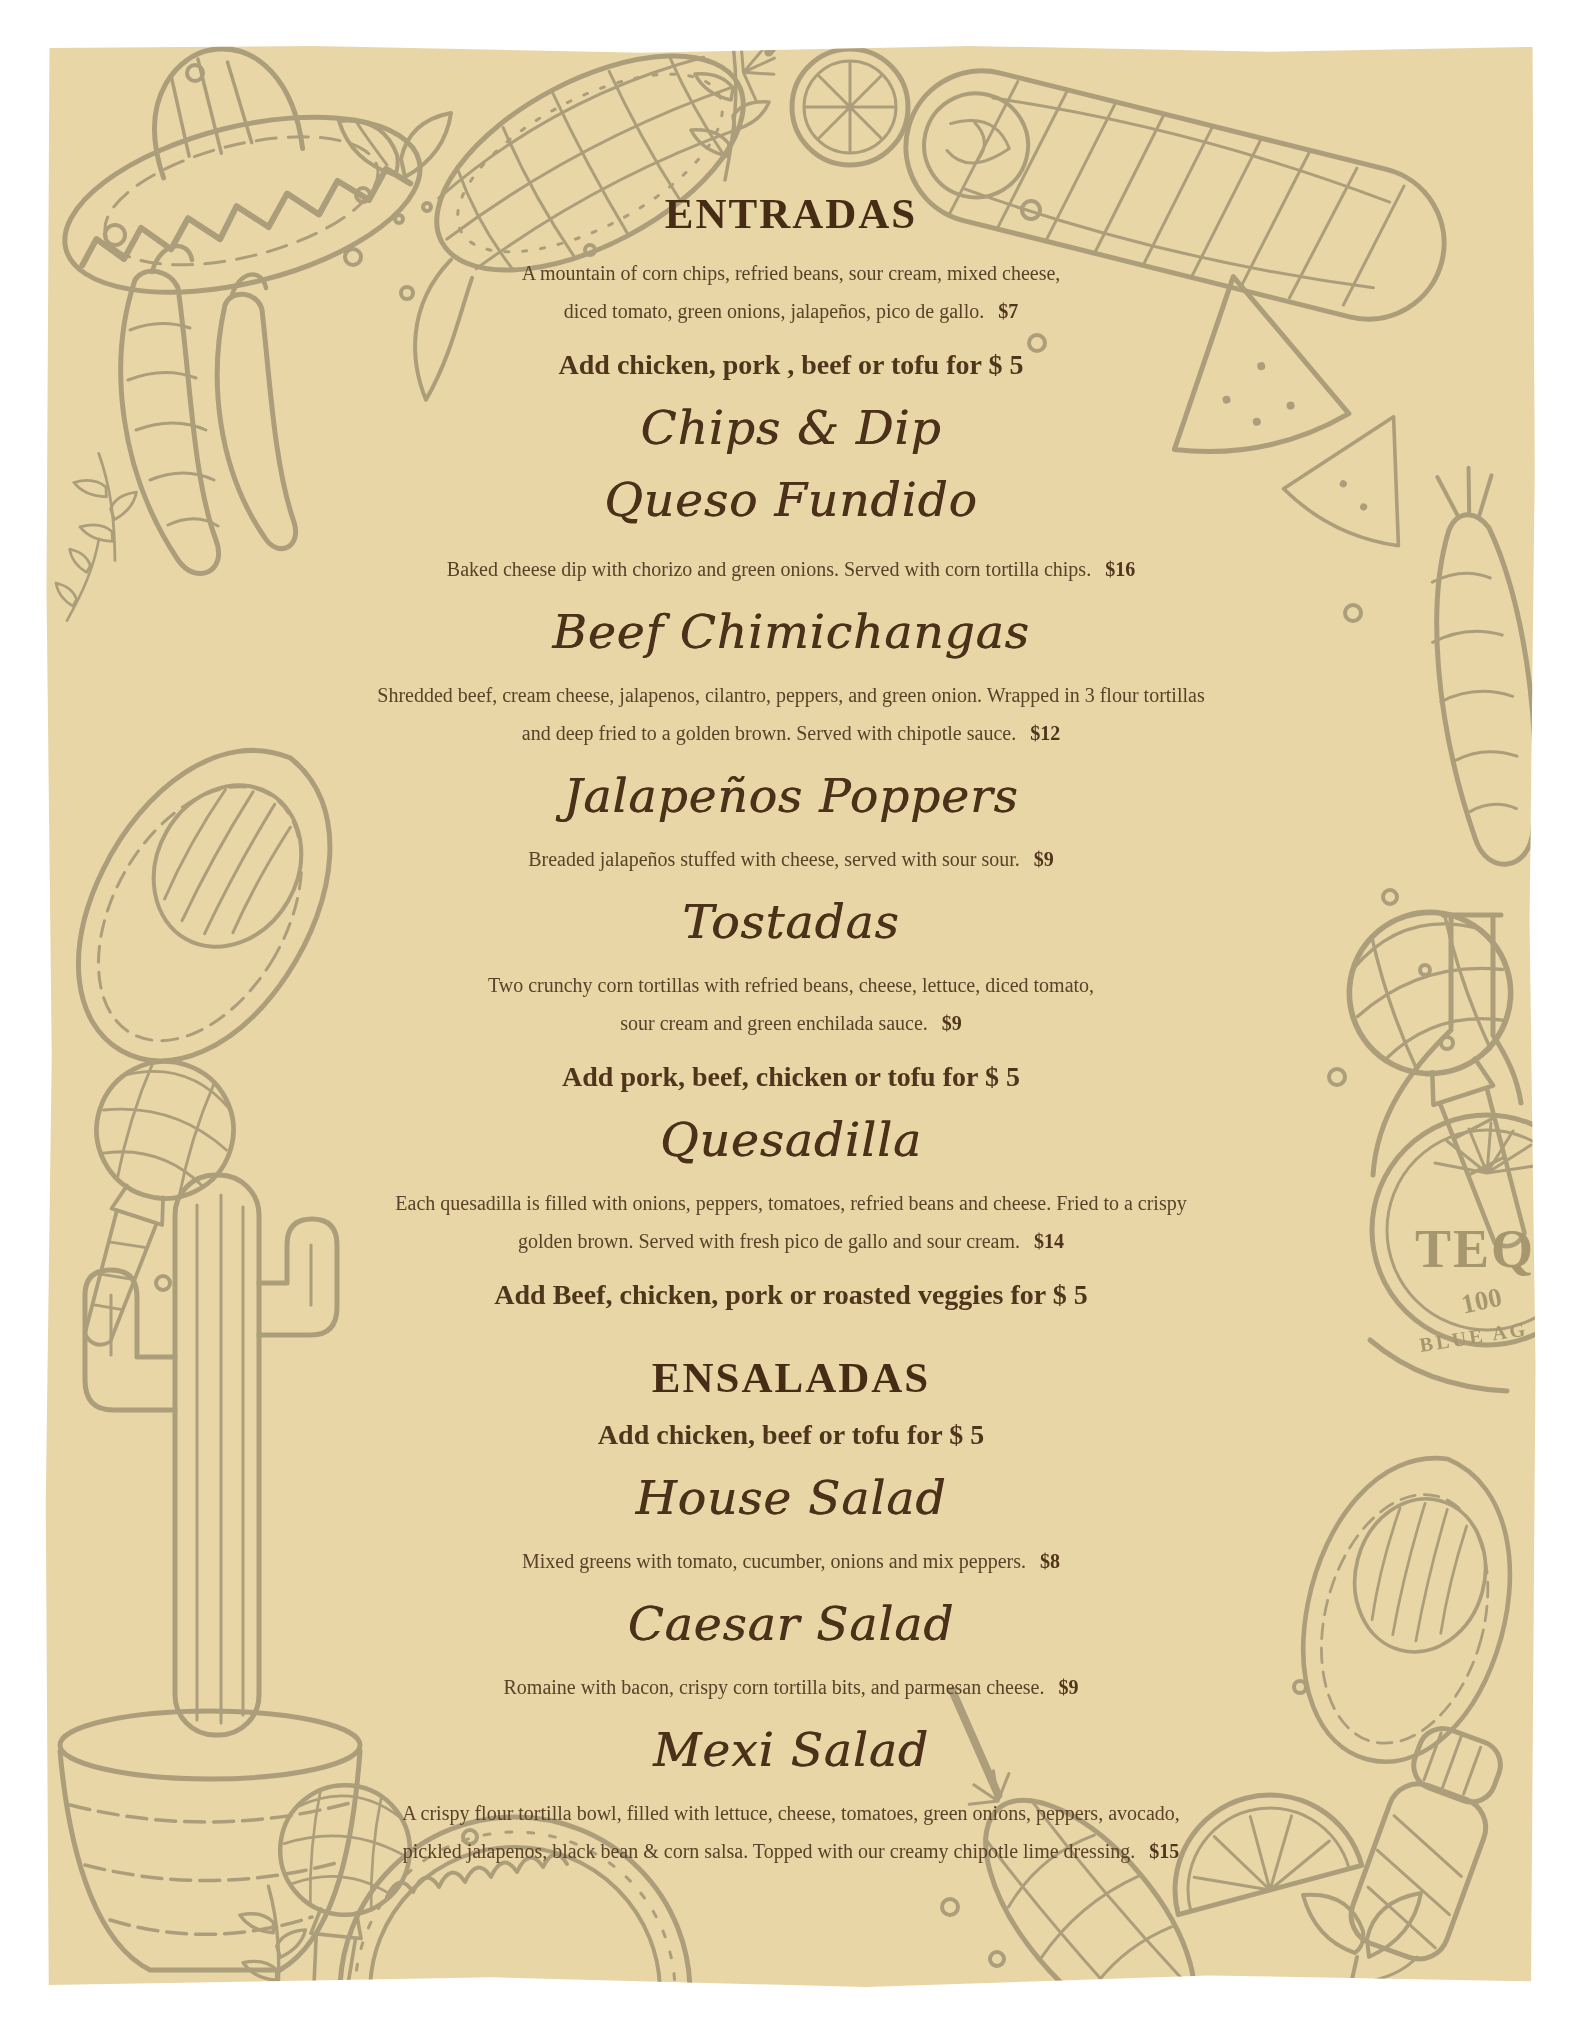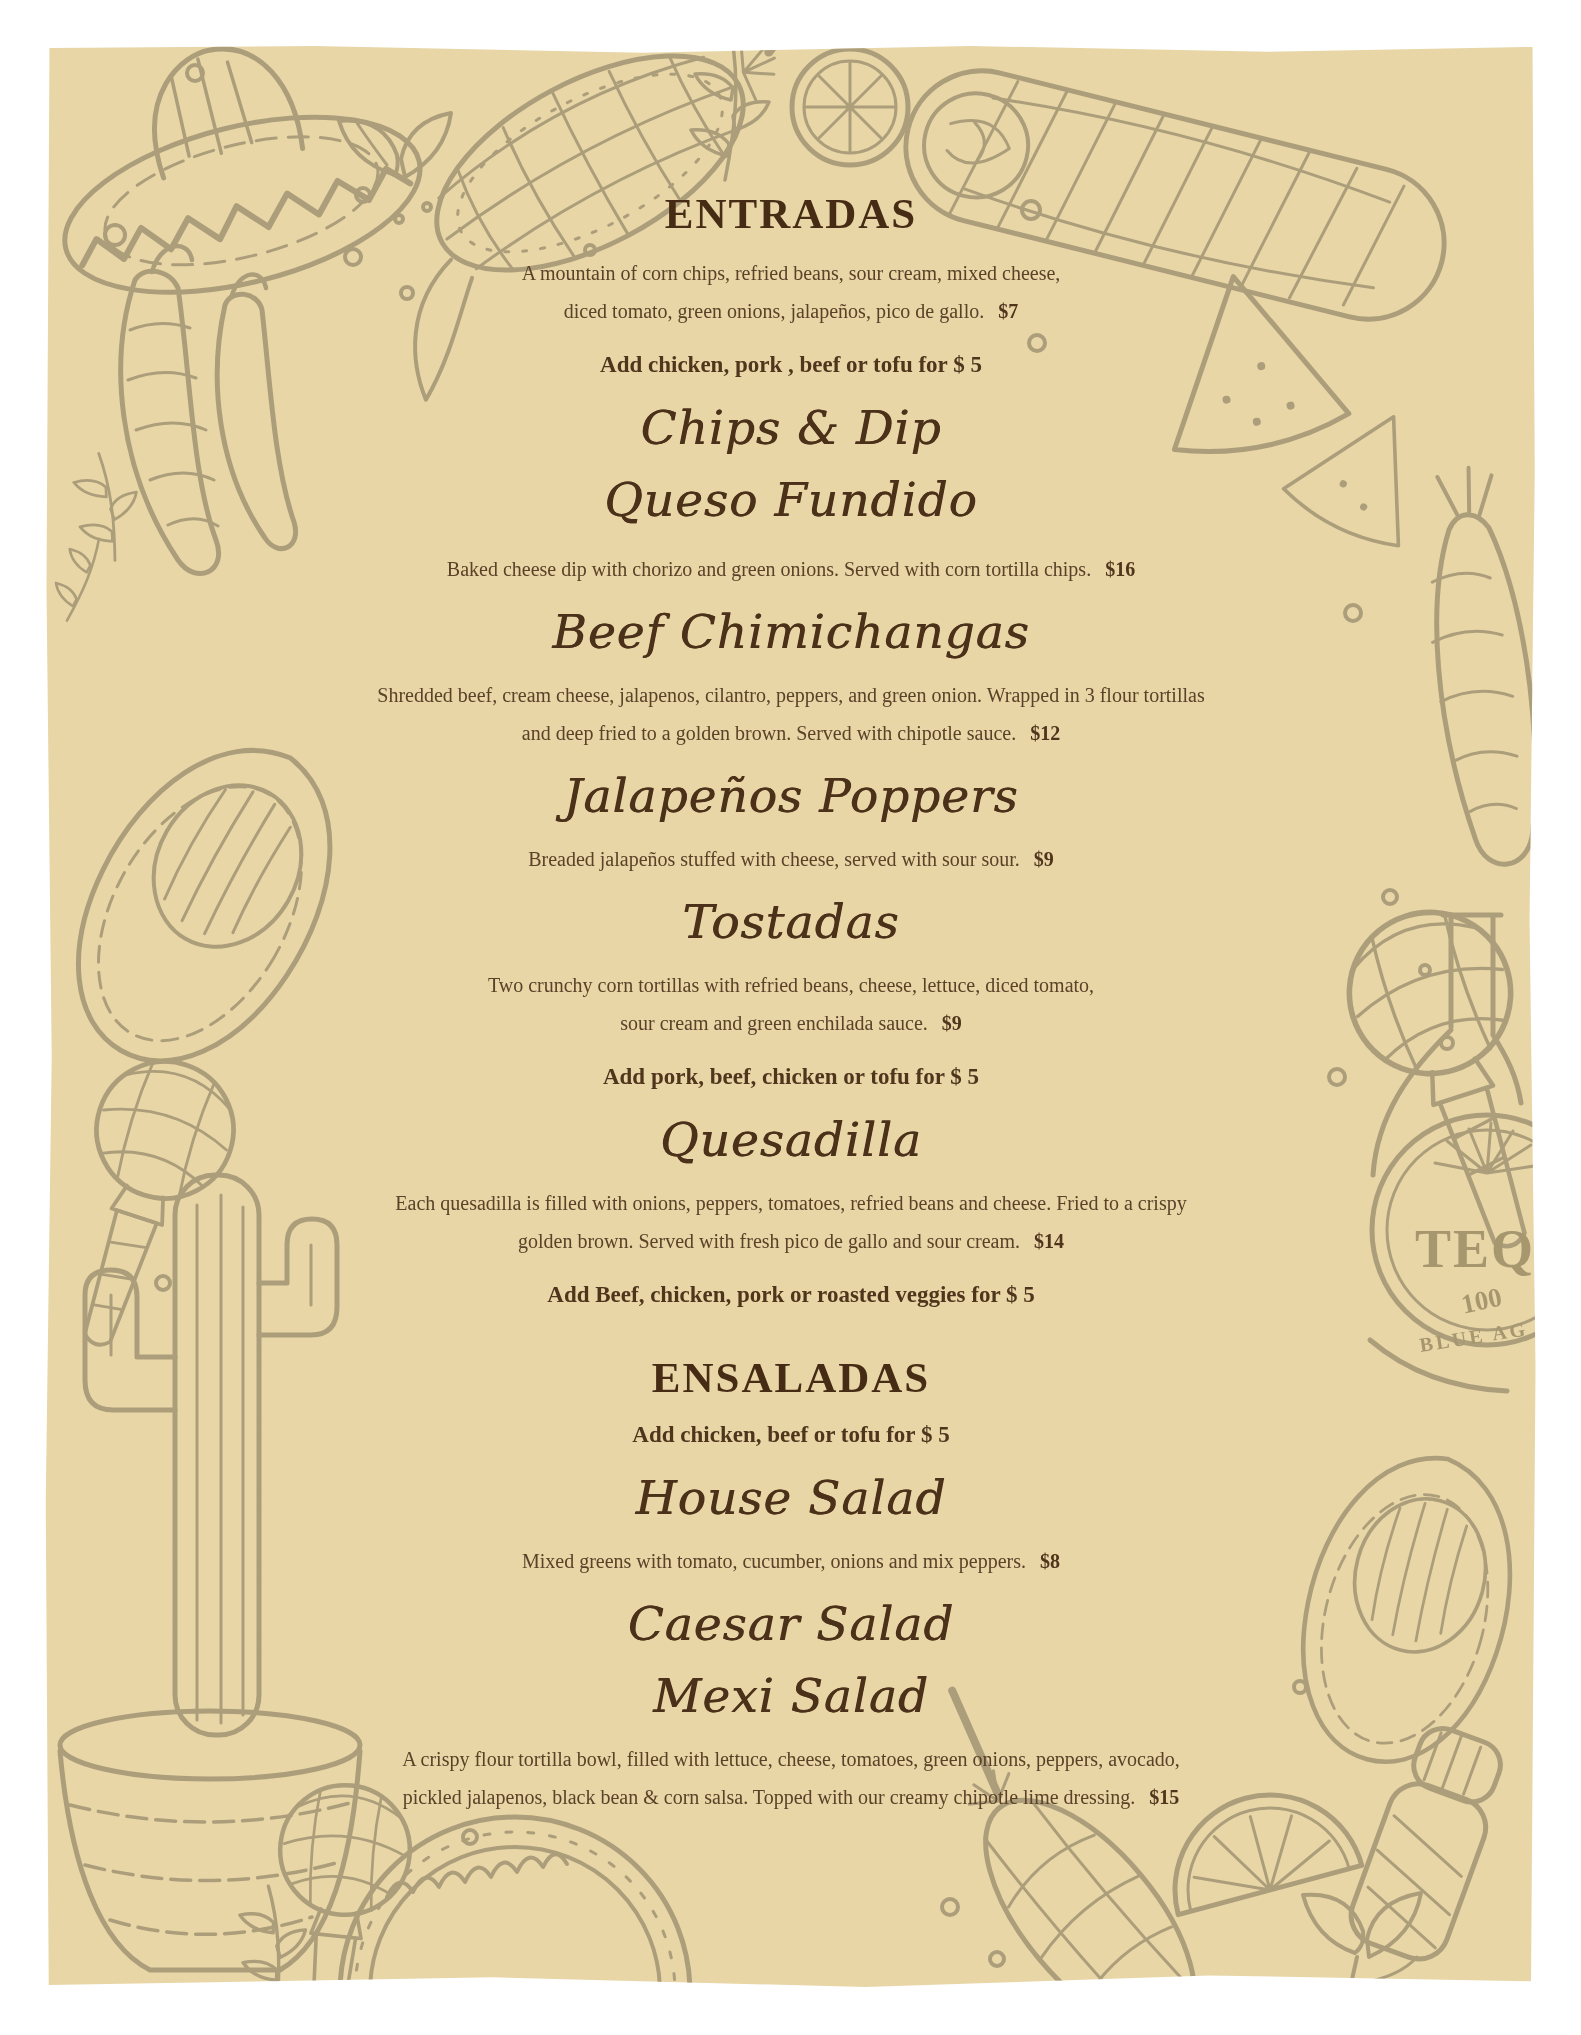--- a/index.html
+++ b/index.html
@@ -30,21 +30,21 @@
     font-family:"DejaVu Serif",serif;font-style:italic;
     font-size:47px;line-height:56px;color:#4b3119;margin:0 0 8px 0;
     text-shadow:0.6px 0 0 currentColor;letter-spacing:1px;
   }
   .desc{
     font-size:20px;line-height:38px;margin:16px;white-space:pre-line;color:#5a4128;
   }
   .desc .price{font-weight:bold;margin-left:14px;color:#50351c;}
   .desc.gap{margin-top:22px;}
   .addon,.note{
-    font-size:23px;line-height:38px;font-weight:bold;margin:0;color:#4f351c;
+    font-size:28px;line-height:38px;font-weight:bold;margin:0;color:#4f351c;
   }
   .note{margin-top:14px;}
   svg text{font-family:"Liberation Serif",serif;font-weight:bold;}
 </style>
 </head>
 <body>
 
 <div class="panel">
 
   <svg class="deco" viewBox="0 0 1492 1945" fill="none" stroke="#ac9e7a" stroke-width="5" stroke-linecap="round" stroke-linejoin="round">
@@ -311,20 +311,21 @@
 
     <p class="note">Add chicken, beef or tofu for $ 5</p>
 
     <div class="item">
       <p class="name">House Salad</p>
       <p class="desc"><span>Mixed greens with tomato, cucumber, onions and mix peppers.</span><span class="price">$8</span></p>
     </div>
 
     <div class="item">
       <p class="name">Caesar Salad</p>
+      <p class="desc"><span>Romaine with bacon, crispy corn tortilla bits, and parmesan cheese.</span><span class="price">$9</span></p>
     </div>
 
     <div class="item">
       <p class="name">Mexi Salad</p>
       <p class="desc"><span>A crispy flour tortilla bowl, filled with lettuce, cheese, tomatoes, green onions, peppers, avocado,
 pickled jalapenos, black bean &amp; corn salsa. Topped with our creamy chipotle lime dressing.</span><span class="price">$15</span></p>
     </div>
 
   </div>
 </div>

